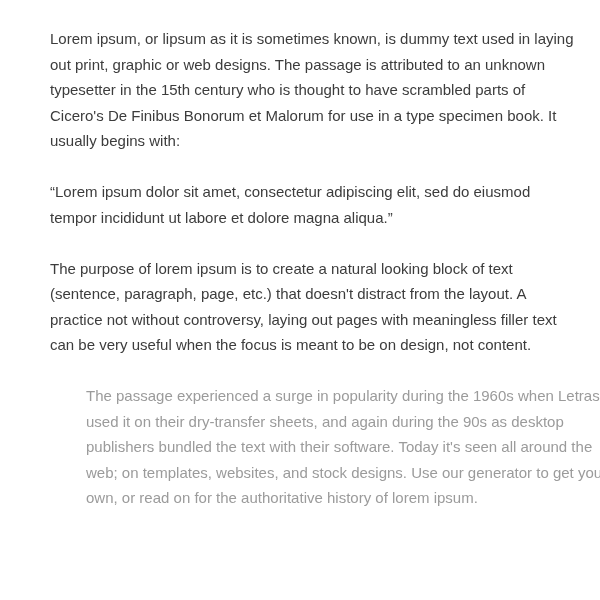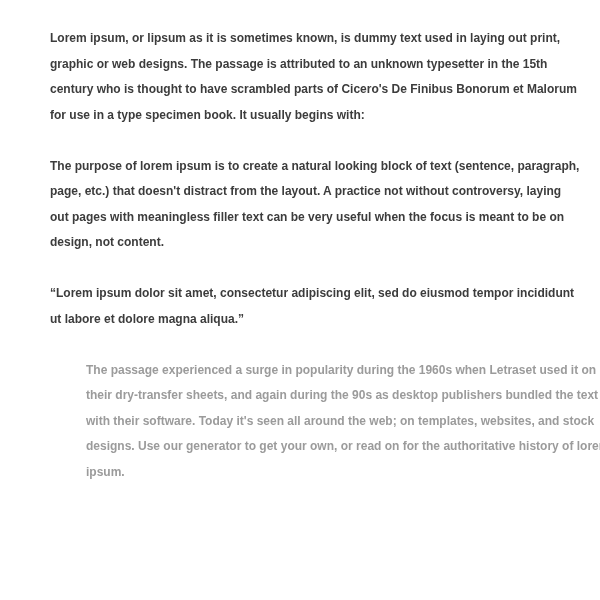--- a/index.html
+++ b/index.html
@@ -16,33 +16,33 @@
     box-sizing: border-box;
     width: 600px;
     height: 600px;
     padding: 26px 20px 0 50px;
     background: var(--page-bg, #ffffff);
   }
   .para {
     width: 530px;
     margin: 0 0 25.5px 0;
     font-family: "Liberation Sans", sans-serif;
-    font-size: 12px;
+    font-size: 15px;
     line-height: 25.5px;
-    font-weight: 700;
+    font-weight: 400;
     letter-spacing: 0;
     color: var(--text-primary, #3c3c3c);
     word-spacing: normal;
   }
   .para.muted {
     color: var(--text-muted, #9b9b9b);
     margin-left: 36px;
   }
 </style>
 </head>
 <body>
 
 <div class="page">
   <p class="para">Lorem ipsum, or lipsum as it is sometimes known, is dummy text used in laying out print, graphic or web designs. The passage is attributed to an unknown typesetter in the 15th century who is thought to have scrambled parts of Cicero's De Finibus Bonorum et Malorum for use in a type specimen book. It usually begins with:</p>
+  <p class="para">“Lorem ipsum dolor sit amet, consectetur adipiscing elit, sed do eiusmod tempor incididunt ut labore et dolore magna aliqua.”</p>
   <p class="para">The purpose of lorem ipsum is to create a natural looking block of text (sentence, paragraph, page, etc.) that doesn't distract from the layout. A practice not without controversy, laying out pages with meaningless filler text can be very useful when the focus is meant to be on design, not content.</p>
-  <p class="para">“Lorem ipsum dolor sit amet, consectetur adipiscing elit, sed do eiusmod tempor incididunt ut labore et dolore magna aliqua.”</p>
   <p class="para muted">The passage experienced a surge in popularity during the 1960s when Letraset used it on their dry-transfer sheets, and again during the 90s as desktop publishers bundled the text with their software. Today it's seen all around the web; on templates, websites, and stock designs. Use our generator to get your own, or read on for the authoritative history of lorem ipsum.</p>
 </div>
 
 </body></html>

